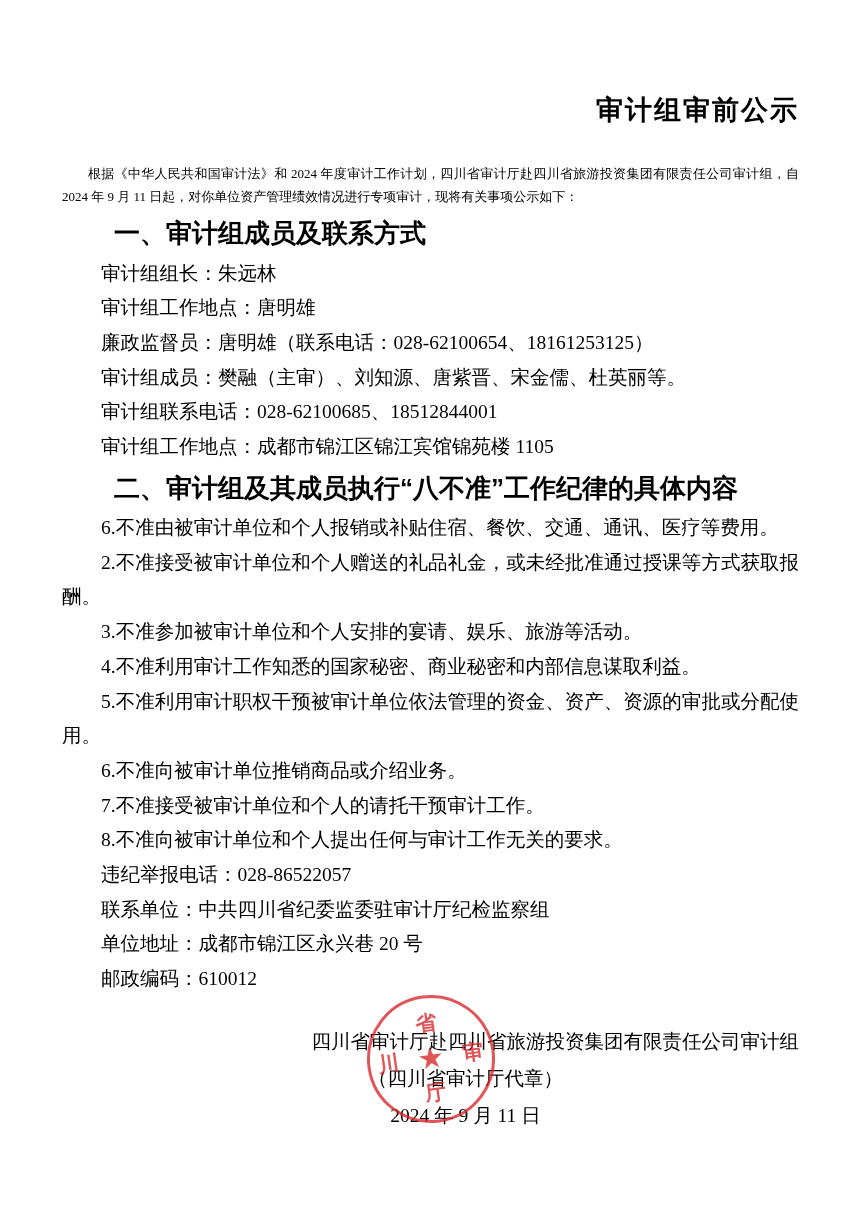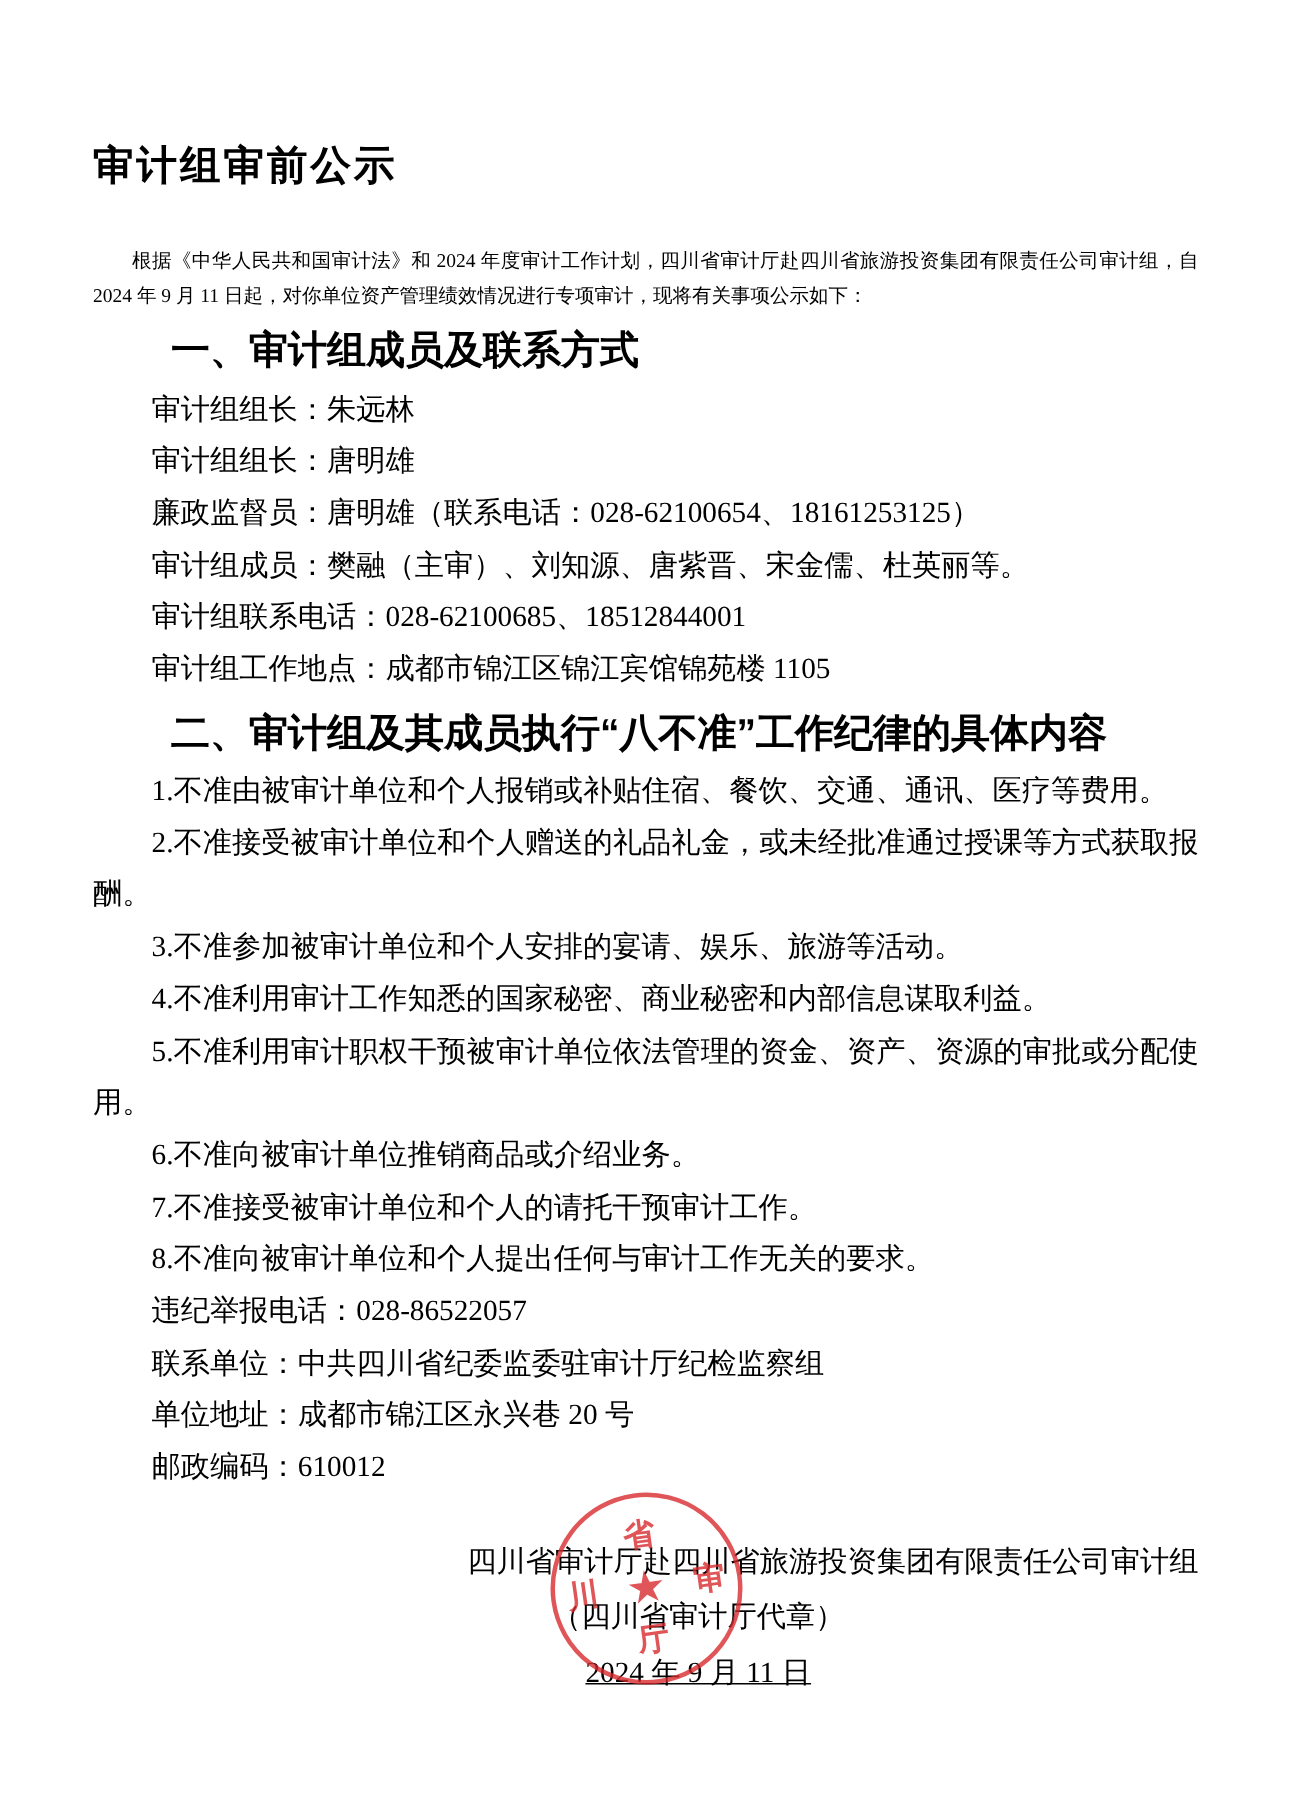--- a/index.html
+++ b/index.html
@@ -15,21 +15,21 @@
     position: relative;
   }
   .page {
     position: relative;
     width: 861px;
     min-height: 1211px;
     box-sizing: border-box;
     padding: 80px 62px 40px 62px;
   }
   .doc-title {
-    text-align: left;
+    text-align: right;
     font-size: 27px;
     font-weight: bold;
     letter-spacing: 2px;
     margin: 12px 0 34px 0;
     font-family: "Liberation Sans", "DejaVu Sans", sans-serif;
   }
   p {
     margin: 0 0 2px 0;
     font-size: 13px;
     line-height: 1.78;
@@ -71,21 +71,20 @@
   .sign-line-1 {
     padding-left: 70px;
     text-align: right;
   }
   .sign-line-2 {
     padding-left: 70px;
     font-family: Liberation Serif, serif;
   }
   .sign-line-3 {
     padding-left: 70px;
-    text-decoration: underline;
   }
   .seal {
     position: absolute;
     width: 122px;
     height: 122px;
     border: 3px solid #d8262a;
     border-radius: 50%;
     left: 50%;
     transform: translateX(-50%) rotate(-8deg);
     top: -28px;
@@ -118,29 +117,29 @@
 
 <div class="page">
 
   <h1 class="doc-title">审计组审前公示</h1>
 
   <p class="indent">根据《中华人民共和国审计法》和 2024 年度审计工作计划，四川省审计厅赴四川省旅游投资集团有限责任公司审计组，自 2024 年 9 月 11 日起，对你单位资产管理绩效情况进行专项审计，现将有关事项公示如下：</p>
 
   <p class="section-head">一、审计组成员及联系方式</p>
 
   <p class="info-line">审计组组长：朱远林</p>
-  <p class="info-line">审计组组长：唐明雄</p>
+  <p class="info-line">审计组工作地点：唐明雄</p>
   <p class="info-line">廉政监督员：唐明雄（联系电话：028-62100654、18161253125）</p>
   <p class="info-line">审计组成员：樊融（主审）、刘知源、唐紫晋、宋金儒、杜英丽等。</p>
   <p class="info-line">审计组联系电话：028-62100685、18512844001</p>
   <p class="info-line">审计组工作地点：成都市锦江区锦江宾馆锦苑楼 1105</p>
 
   <p class="section-head">二、审计组及其成员执行“八不准”工作纪律的具体内容</p>
 
-  <p class="rule-line">1.不准由被审计单位和个人报销或补贴住宿、餐饮、交通、通讯、医疗等费用。</p>
+  <p class="rule-line">6.不准由被审计单位和个人报销或补贴住宿、餐饮、交通、通讯、医疗等费用。</p>
   <p class="rule-line">2.不准接受被审计单位和个人赠送的礼品礼金，或未经批准通过授课等方式获取报酬。</p>
   <p class="rule-line">3.不准参加被审计单位和个人安排的宴请、娱乐、旅游等活动。</p>
   <p class="rule-line">4.不准利用审计工作知悉的国家秘密、商业秘密和内部信息谋取利益。</p>
   <p class="rule-line">5.不准利用审计职权干预被审计单位依法管理的资金、资产、资源的审批或分配使用。</p>
   <p class="rule-line">6.不准向被审计单位推销商品或介绍业务。</p>
   <p class="rule-line">7.不准接受被审计单位和个人的请托干预审计工作。</p>
   <p class="rule-line">8.不准向被审计单位和个人提出任何与审计工作无关的要求。</p>
 
   <p class="info-line">违纪举报电话：028-86522057</p>
   <p class="info-line">联系单位：中共四川省纪委监委驻审计厅纪检监察组</p>

